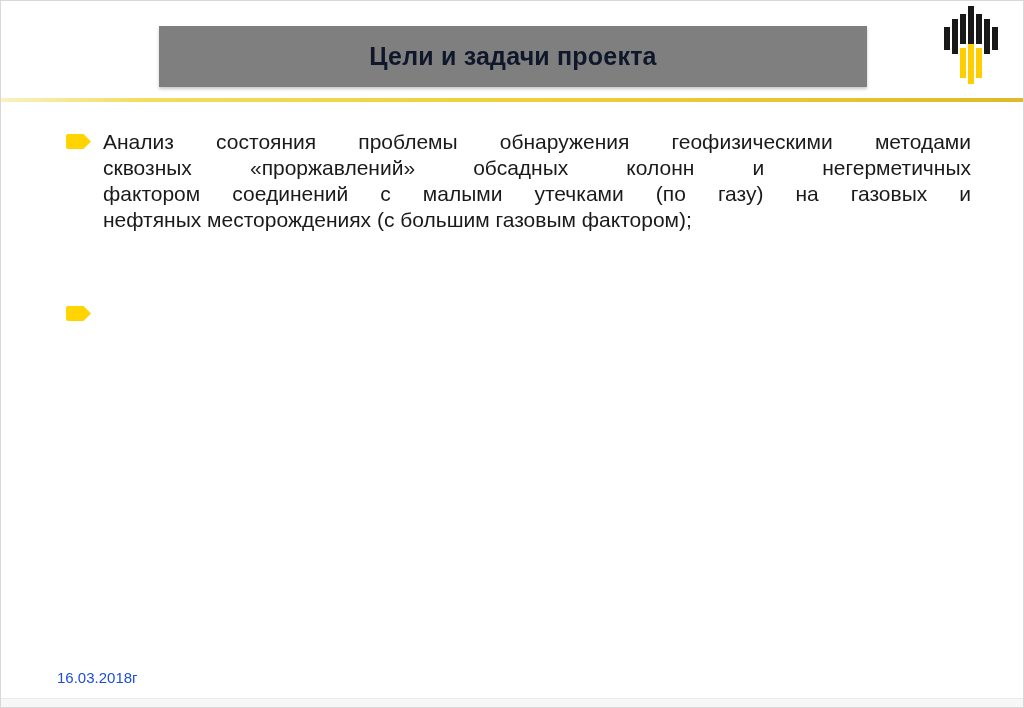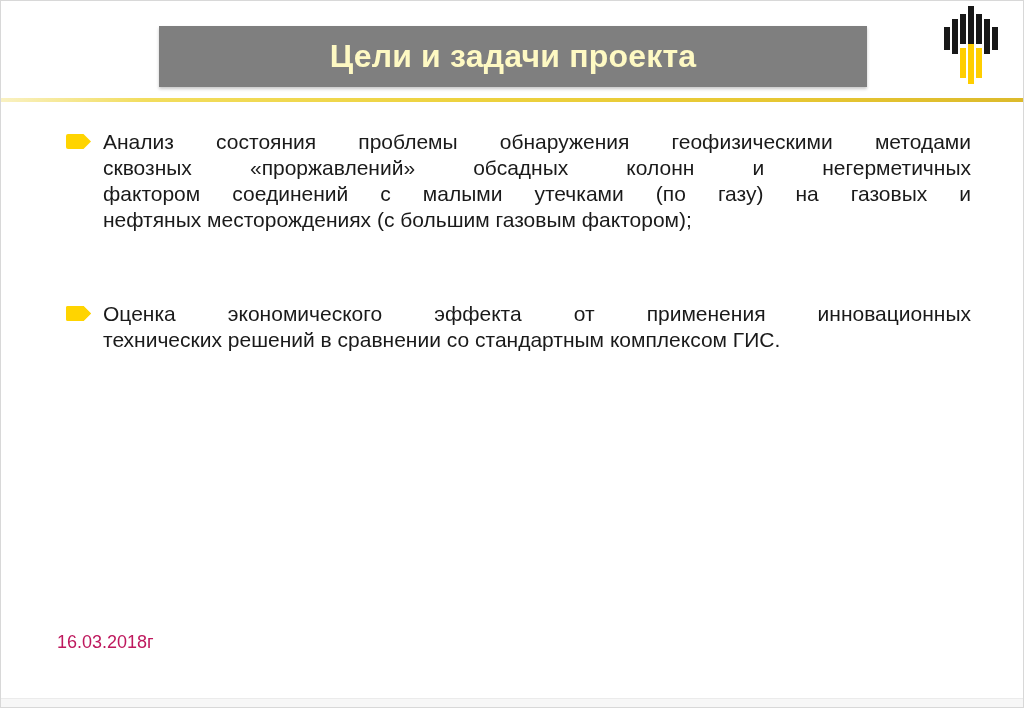--- a/index.html
+++ b/index.html
@@ -22,22 +22,22 @@
     top: 25px;
     width: 708px;
     height: 61px;
     background: #7f7f7f;
     box-shadow: 0 2px 3px rgba(0,0,0,0.22);
     display: flex;
     align-items: center;
     justify-content: center;
   }
   .title-bar .title-text {
-    color: #fef9c3;
-    font-size: 32px;
+    color: #0f172a;
+    font-size: 25px;
     font-weight: bold;
     letter-spacing: 0.2px;
     white-space: nowrap;
   }
 
   
   .logo {
     position: absolute;
     left: 943px;
     top: 5px;
@@ -91,23 +91,23 @@
     border-radius: 2px;
     clip-path: polygon(0 0, 70% 0, 100% 50%, 70% 100%, 0 100%);
   }
   .line { text-align: justify; text-align-last: justify; }
   .line.last { text-align: center; text-align-last: left; }
 
   
   .slide-date {
     position: absolute;
     left: 56px;
-    top: 631px;
-    font-size: 18px;
-    color: #be185d;
+    top: 668px;
+    font-size: 15px;
+    color: #1d4ed8;
   }
   .bottom-strip {
     position: absolute;
     left: 0;
     bottom: 0;
     width: 1024px;
     height: 8px;
     background: #f7f7f7;
     border-top: 1px solid #ebebeb;
   }
@@ -161,27 +161,20 @@
         <div class="line last">нефтяных месторождениях (с большим газовым фактором);</div>
       </div>
     </div>
 
     <div class="bullet-item">
       <span class="bullet-marker"></span>
       <div>
       </div>
     </div>
 
-    <div class="bullet-item">
-      <span class="bullet-marker"></span>
-      <div>
-        <div class="line">Оценка экономического эффекта от применения инновационных</div>
-        <div class="line last">технических решений в сравнении со стандартным комплексом ГИС.</div>
-      </div>
-    </div>
 
   </div>
 
   <div class="slide-date">16.03.2018г</div>
 
   <div class="bottom-strip"></div>
 
 </div>
 
 </body></html>

